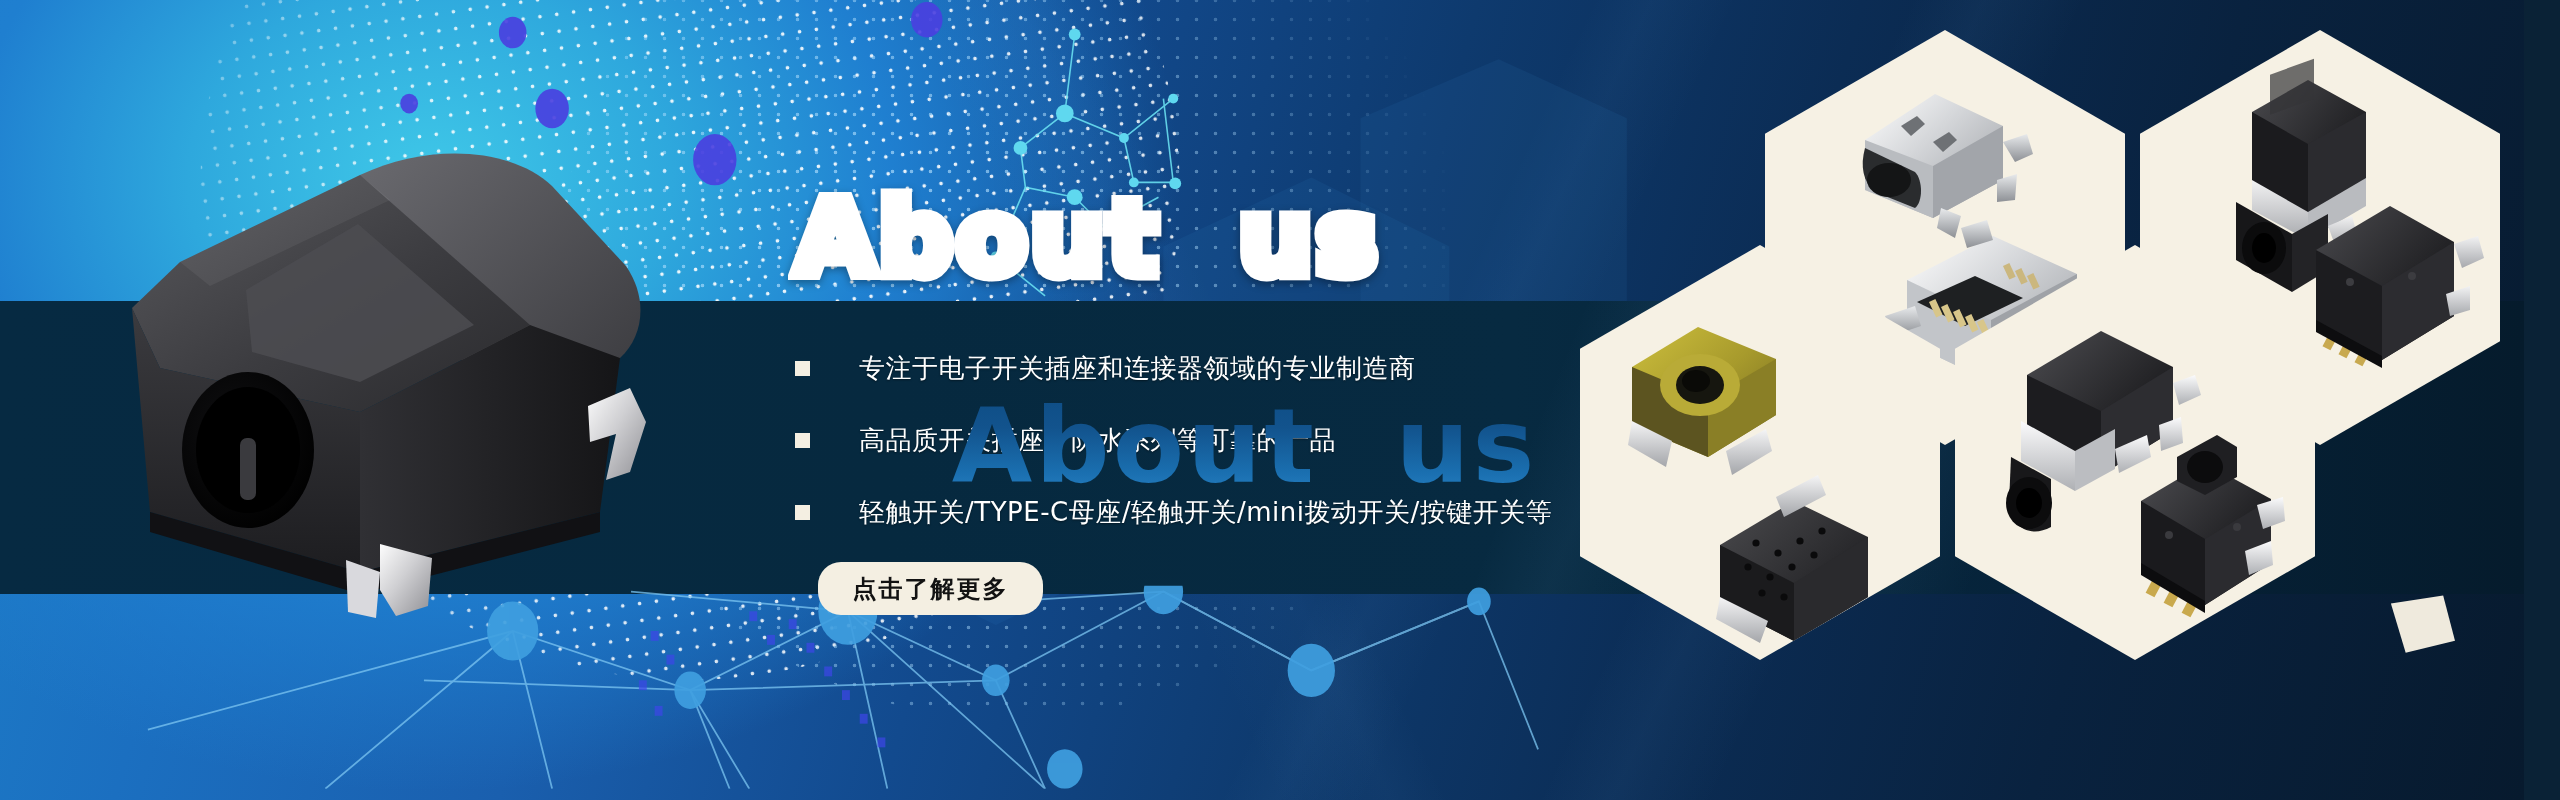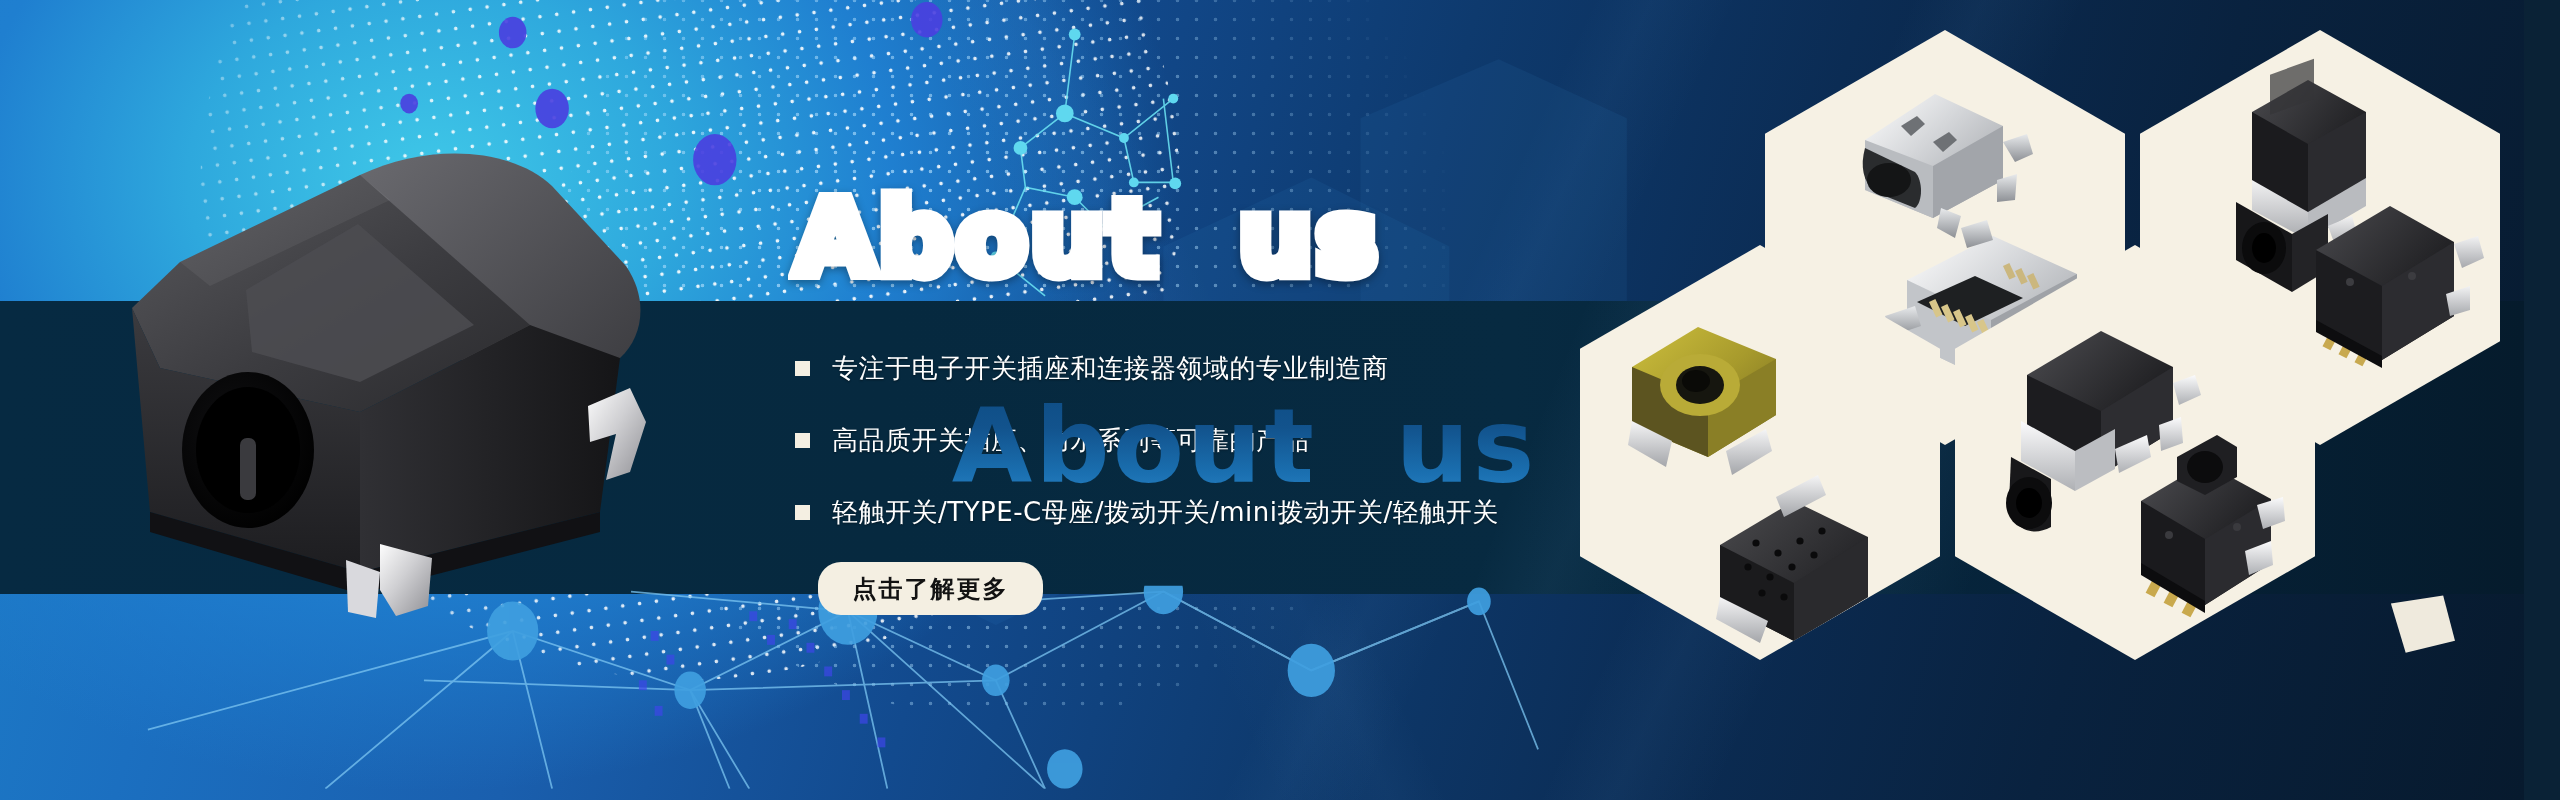--- a/index.html
+++ b/index.html
@@ -80,21 +80,21 @@
   }
   .headline .stroke{
     position:absolute;left:0;top:0;color:#ffffff;z-index:1;
     -webkit-text-stroke:13px #ffffff;
     paint-order:stroke fill;
     filter:drop-shadow(0 3px 4px rgba(0,0,0,.35));
   }
 
   
   .bullets{position:absolute;left:795px;top:345px;}
-  .bullet{display:flex;align-items:center;height:46px;margin-bottom:26px;}
+  .bullet{display:flex;align-items:center;height:46px;margin-bottom:26px;gap:27px;}
   .bullet .mk{
     width:15px;height:15px;background:#f4efe2;flex:0 0 auto;margin-right:22px;
   }
   .bullet .tx{
     color:#ffffff;font-size:26px;letter-spacing:.5px;
     font-family:"DejaVu Sans","Liberation Sans",sans-serif;
     text-shadow:0 1px 2px rgba(0,0,0,.45);white-space:nowrap;
   }
 
   
@@ -284,21 +284,21 @@
     <div class="bullet">
       <span class="mk"></span>
       <span class="tx">专注于电子开关插座和连接器领域的专业制造商</span>
     </div>
     <div class="bullet">
       <span class="mk"></span>
       <span class="tx">高品质开关插座、防水系列等可靠的产品</span>
     </div>
     <div class="bullet">
       <span class="mk"></span>
-      <span class="tx">轻触开关/TYPE-C母座/拨动开关/mini拨动开关/轻触开关</span>
+      <span class="tx">轻触开关/TYPE-C母座/轻触开关/mini拨动开关/按键开关等</span>
     </div>
   </div>
 
   <div class="cta">点击了解更多</div>
 
   <div class="hexes">
 
     <div class="hex" style="left:225px;top:30px;width:360px;height:415px;">
       <svg class="shot" viewBox="0 0 360 415">
         <defs>

